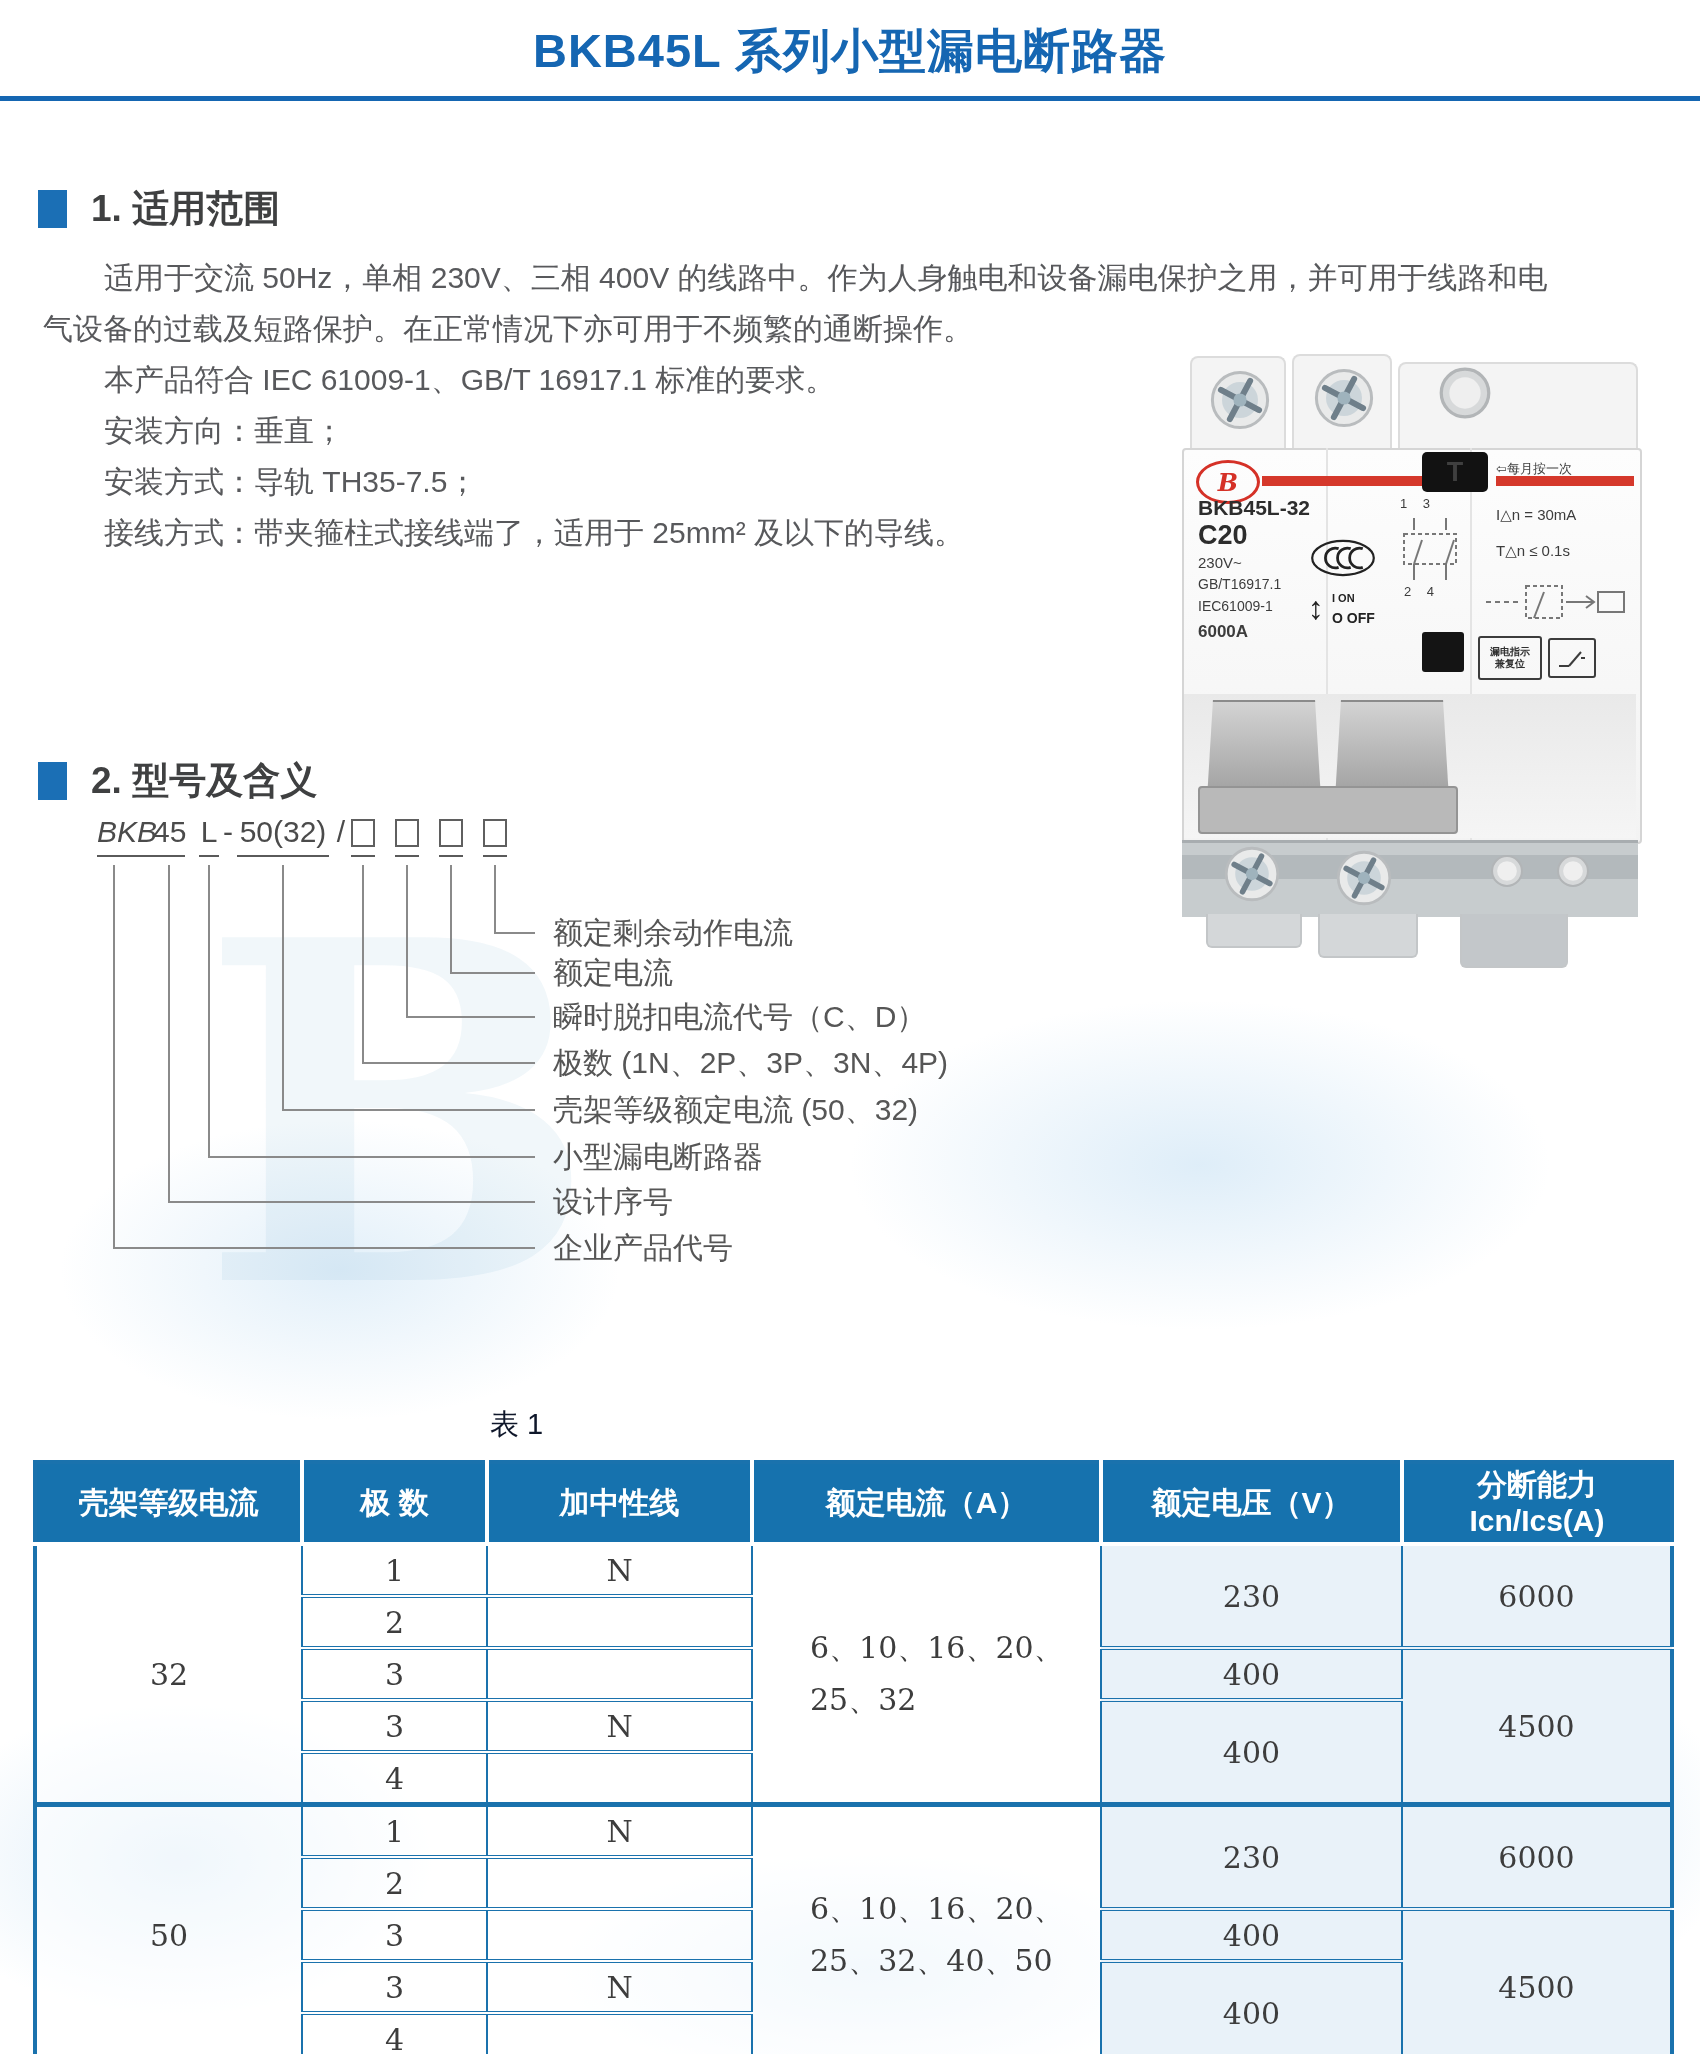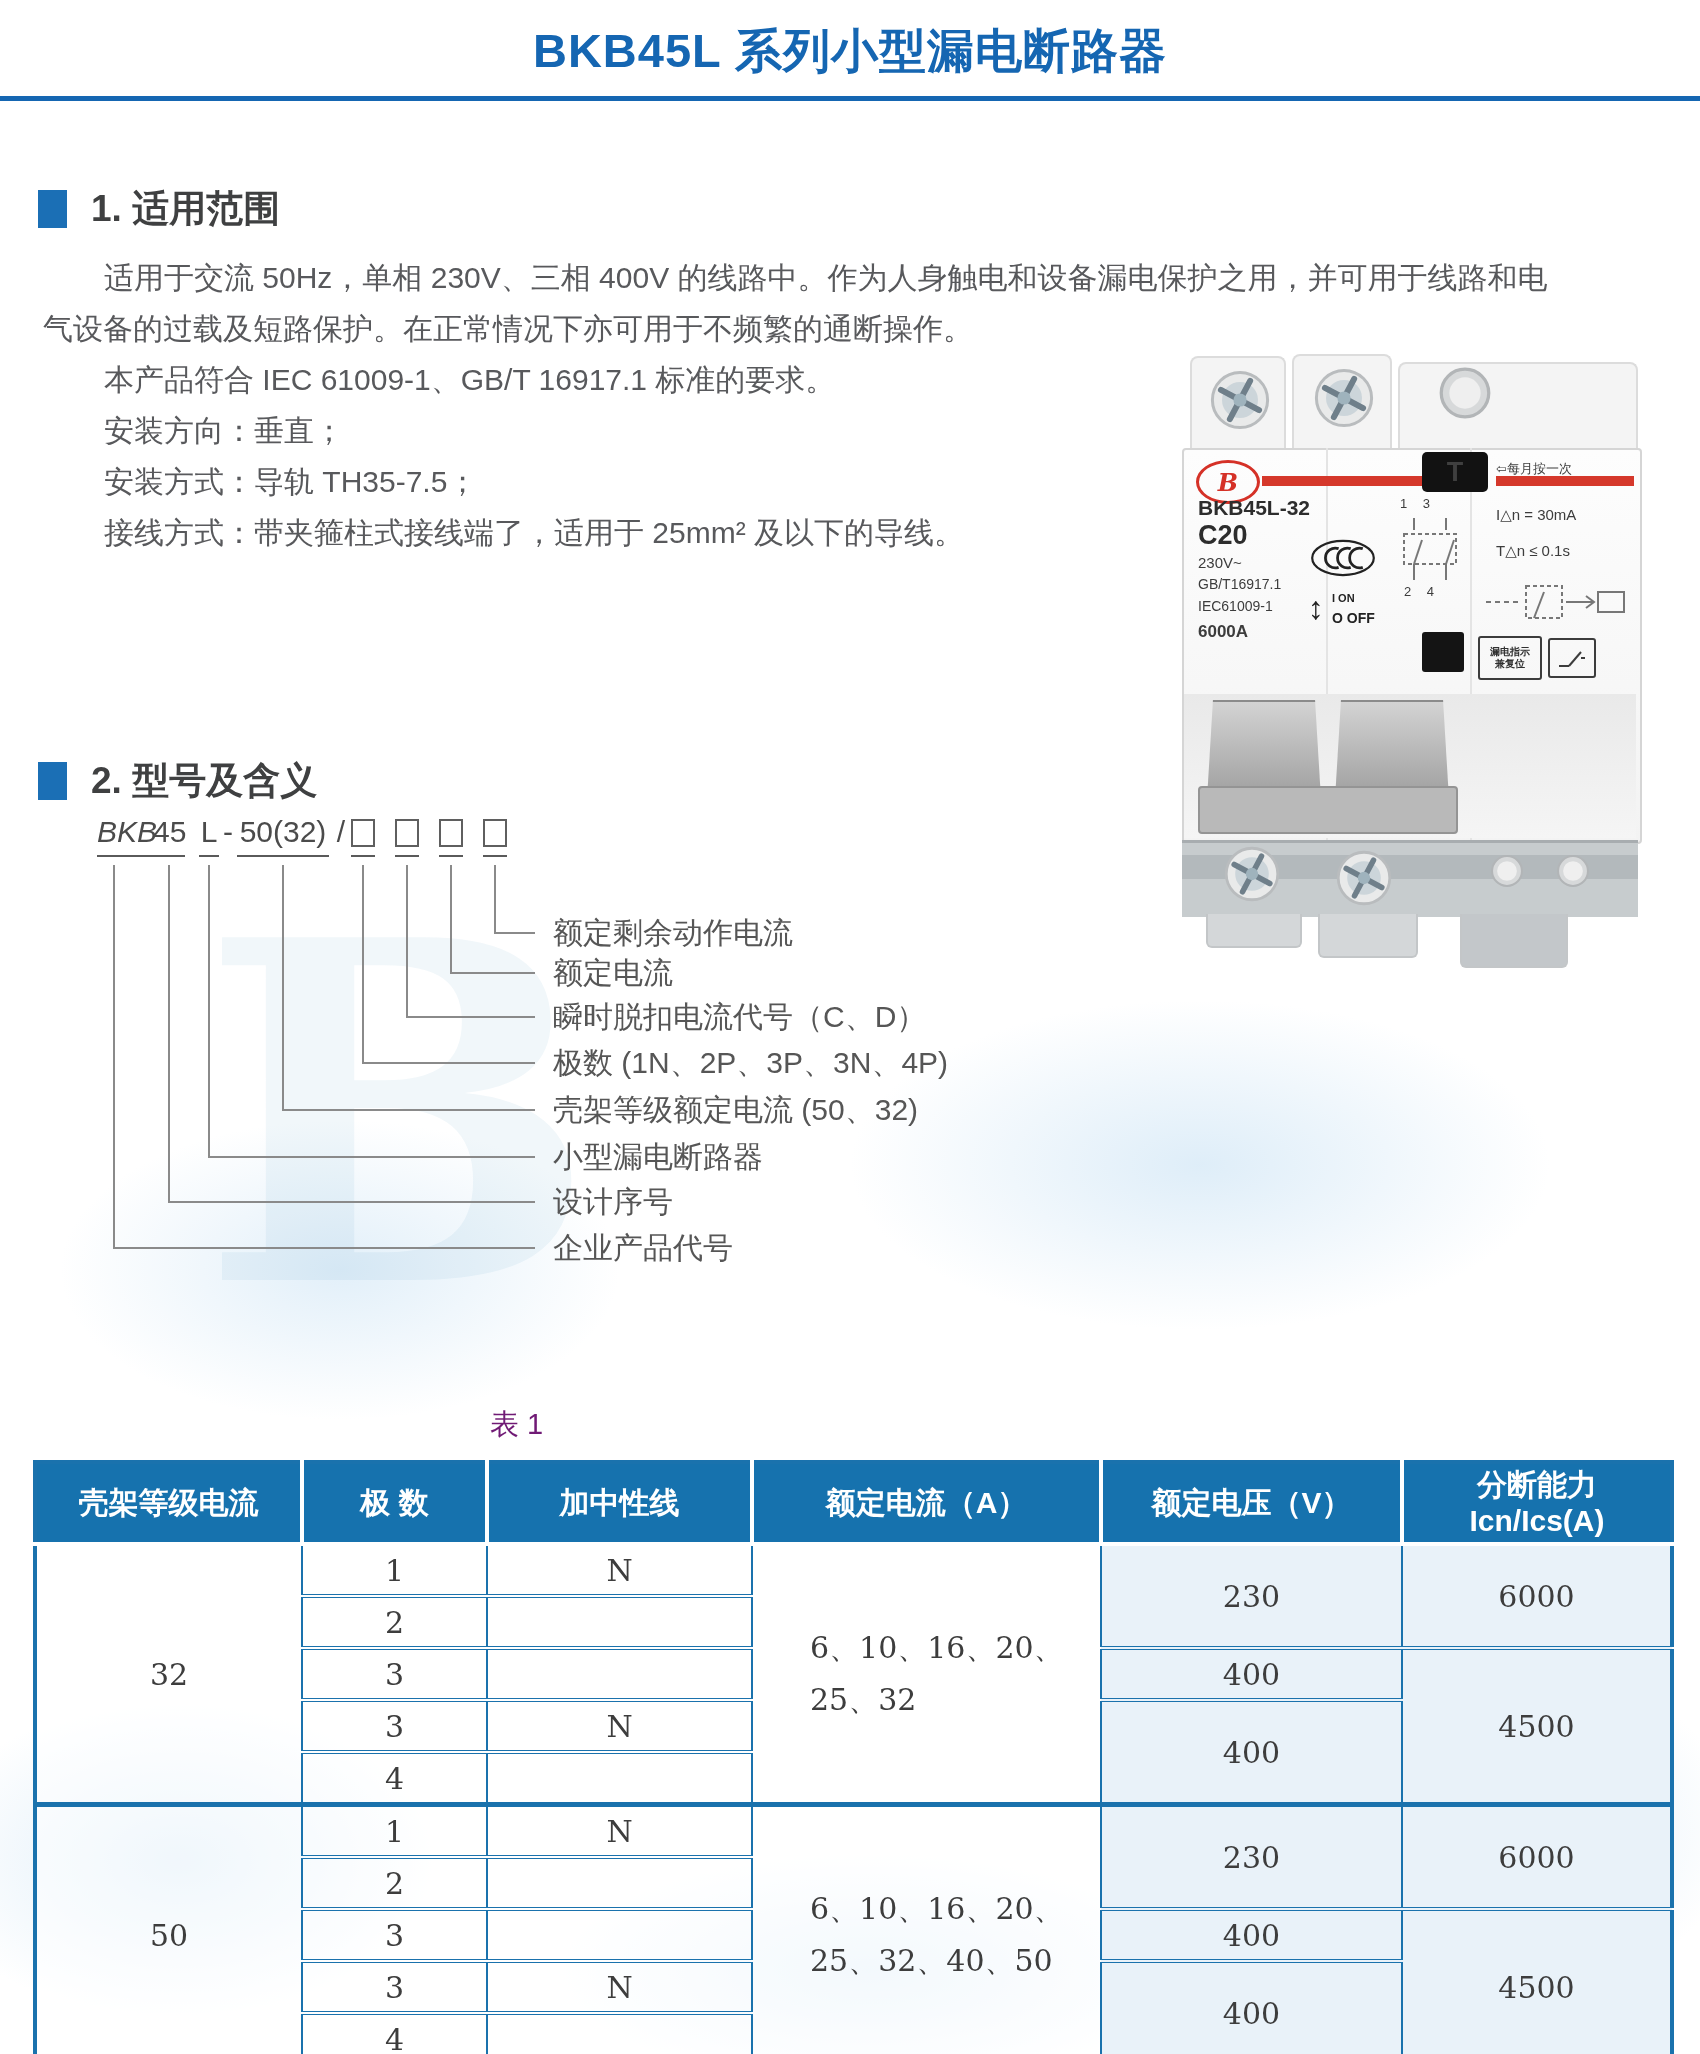--- a/index.html
+++ b/index.html
@@ -63,21 +63,21 @@
   
   .mc-wrap { position:absolute; left:85px; top:815px; width:900px; height:470px; z-index:2; }
   .mc-part { position:absolute; top:0; font-size:30px; color:#4b4b4b; text-align:center;
     border-bottom:2px solid #5a5a5a; padding-bottom:6px; }
   .mc-plain { border-bottom:none; }
   .mc-box-outer { position:absolute; top:0; height:34px; border-bottom:2px solid #5a5a5a; padding-bottom:6px; }
   .mc-sq { width:20px; height:24px; border:2px solid #5f5f5f; margin:4px 0 0 0; }
   .mc-svg { position:absolute; left:0; top:0; }
   .mc-label { position:absolute; left:468px; font-size:30px; color:#565656; white-space:nowrap; }
   
-  .tbl-caption { position:absolute; left:490px; top:1405px; font-size:29px; color:#701a75; z-index:2; }
+  .tbl-caption { position:absolute; left:490px; top:1405px; font-size:29px; color:#0f172a; z-index:2; }
   table.tech { position:absolute; left:33px; top:1460px; border-collapse:collapse; z-index:2;
     table-layout:fixed; width:1637px; }
   table.tech { border:4px solid #1a72ad; }
   .tech thead th { background:#1672ae; color:#ffffff; font-size:30px; font-weight:bold;
     border-left:4px solid #ffffff; border-bottom:4px solid #ffffff; height:78px; padding:0; }
   .tech thead th:first-child { border-left:none; }
   .tech thead .two-line { line-height:36px; }
   .tech tbody td { border-left:2px solid #1a72ad; border-right:2px solid #1a72ad;
     border-bottom:4px double #1a72ad; height:48px; padding:0; text-align:center;
     font-family:"DejaVu Serif","Liberation Serif",serif; font-size:30px; color:#3d3d3d;

